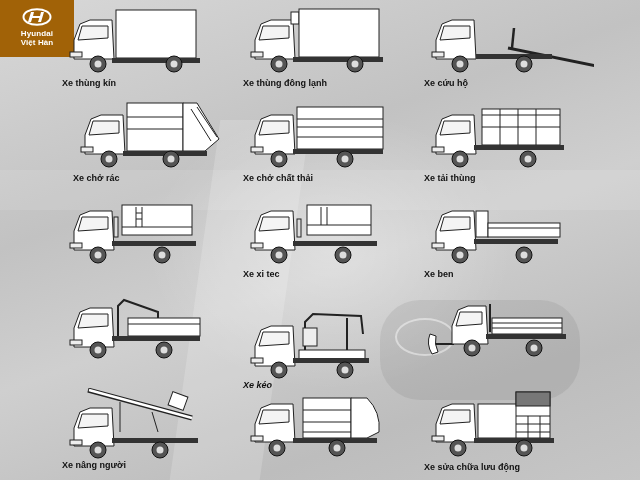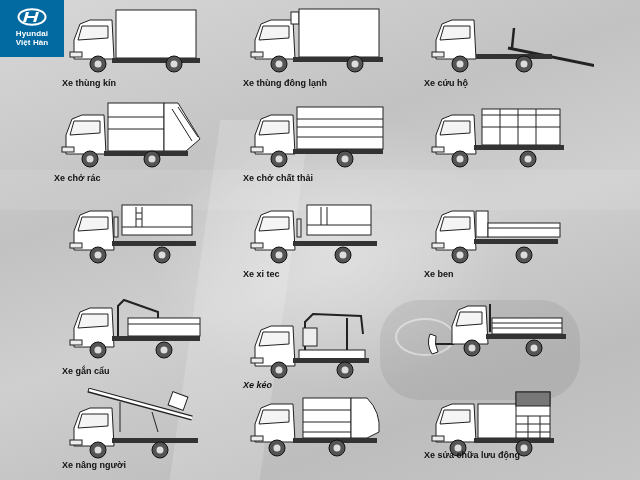--- a/index.html
+++ b/index.html
@@ -8,21 +8,21 @@
     background:#c9c9c9;}
   .bg{position:absolute;inset:0;
     background:
       radial-gradient(ellipse 260px 200px at 330px 250px, rgba(255,255,255,0.35), rgba(255,255,255,0) 70%),
       linear-gradient(160deg,#d8d8d8 0%,#c2c2c2 35%,#cfcfcf 55%,#bdbdbd 80%,#c6c6c6 100%);}
   .bg-shape{position:absolute;background:rgba(255,255,255,0.18);}
   .bg-shape.a{left:195px;top:120px;width:90px;height:360px;transform:skewX(-8deg);}
   .bg-shape.b{left:380px;top:300px;width:200px;height:100px;border-radius:40px;background:rgba(90,90,90,0.12);}
   .bg-shape.c{left:0;top:170px;width:640px;height:40px;background:rgba(255,255,255,0.10);}
   .bg-logo{position:absolute;left:395px;top:318px;width:56px;height:34px;border:2px solid rgba(255,255,255,0.45);border-radius:50%;}
-  .logo{position:absolute;left:0;top:0;width:64px;height:57px;background:#0369a1;color:#fff;
+  .logo{position:absolute;left:0;top:0;width:74px;height:57px;background:#a16207;color:#fff;
     display:flex;flex-direction:column;align-items:center;justify-content:flex-start;}
   .logo svg{margin-top:8px;}
   .logo .l1,.logo .l2{font-size:8px;line-height:9px;font-weight:bold;letter-spacing:0.1px;}
   .logo .l1{margin-top:3px;}
   .card{position:absolute;width:170px;height:92px;}
   .card svg{position:absolute;left:0;top:0;}
   .card .lbl{position:absolute;left:0;width:100%;text-align:left;font-size:9px;font-weight:bold;color:#111;top:74px;}
 </style>
 </head>
 <body>
@@ -88,21 +88,21 @@
     <path d="M88 44 L90 24" stroke="#222" stroke-width="2.5"></path>
     <rect x="52" y="50" width="76" height="5" fill="#333"></rect>
     <circle cx="36" cy="60" r="8" fill="#555" stroke="#111"></circle>
       <circle cx="36" cy="60" r="3.5" fill="#ddd"></circle>
     <circle cx="100" cy="60" r="8" fill="#555" stroke="#111"></circle>
       <circle cx="100" cy="60" r="3.5" fill="#ddd"></circle>
   </svg>
   <div class="lbl">Xe cứu hộ</div>
 </div>
 
-<div class="card" style="left:54px;top:99px;text-decoration:underline;">
+<div class="card" style="left:73px;top:99px;text-decoration:underline;">
   <svg width="170" height="72" viewBox="0 0 170 72">
     <g fill="#fff" stroke="#222" stroke-width="1">
       <path d="M12 55 L12 36 L18 20 L28 16 L50 16 L52 55 Z"></path>
       <path d="M20 22 L46 22 L46 34 L16 36 Z" fill="#f4f4f4"></path>
       <rect x="8" y="48" width="12" height="5" fill="#eee"></rect>
     </g>
     <rect x="54" y="4" width="56" height="48" fill="#fff" stroke="#222"></rect>
     <path d="M54 18 H110 M54 30 H110" stroke="#222"></path>
     <path d="M110 4 L124 4 L146 40 L132 52 L110 52 Z" fill="#fff" stroke="#222"></path>
     <path d="M118 10 L138 42 M124 8 L144 38" stroke="#222"></path>
@@ -141,20 +141,21 @@
       <rect x="8" y="48" width="12" height="5" fill="#eee"></rect>
     </g>
     <rect x="58" y="10" width="78" height="36" fill="#fff" stroke="#222"></rect>
     <path d="M58 16 H136 M58 28 H136 M76 10 V46 M94 10 V46 M112 10 V46" stroke="#222"></path>
     <rect x="50" y="46" width="90" height="5" fill="#333"></rect>
     <circle cx="36" cy="60" r="8" fill="#555" stroke="#111"></circle>
       <circle cx="36" cy="60" r="3.5" fill="#ddd"></circle>
     <circle cx="104" cy="60" r="8" fill="#555" stroke="#111"></circle>
       <circle cx="104" cy="60" r="3.5" fill="#ddd"></circle>
   </svg>
+  <div class="lbl">Xe tải thùng</div>
 </div>
 
 <div class="card" style="left:62px;top:195px;">
   <svg width="170" height="72" viewBox="0 0 170 72">
     <g fill="#fff" stroke="#222" stroke-width="1">
       <path d="M12 55 L12 36 L18 20 L28 16 L50 16 L52 55 Z"></path>
       <path d="M20 22 L46 22 L46 34 L16 36 Z" fill="#f4f4f4"></path>
       <rect x="8" y="48" width="12" height="5" fill="#eee"></rect>
     </g>
     <rect x="60" y="10" width="70" height="30" fill="#fff" stroke="#222"></rect>
@@ -215,21 +216,20 @@
     </g>
     <path d="M56 44 V14 L62 8 L96 20 V30" fill="none" stroke="#222" stroke-width="2"></path>
     <rect x="66" y="26" width="72" height="18" fill="#fff" stroke="#222"></rect>
     <path d="M66 32 H138" stroke="#222"></path>
     <rect x="50" y="44" width="88" height="5" fill="#333"></rect>
     <circle cx="36" cy="58" r="8" fill="#555" stroke="#111"></circle>
       <circle cx="36" cy="58" r="3.5" fill="#ddd"></circle>
     <circle cx="102" cy="58" r="8" fill="#555" stroke="#111"></circle>
       <circle cx="102" cy="58" r="3.5" fill="#ddd"></circle>
   </svg>
-  <div class="lbl">Xe gắn cẩu</div>
 </div>
 
 <div class="card" style="left:243px;top:308px;font-style:italic;">
   <svg width="170" height="72" viewBox="0 0 170 72">
     <g fill="#fff" stroke="#222" stroke-width="1">
       <path d="M12 58 L12 38 L18 22 L28 18 L50 18 L52 58 Z"></path>
       <path d="M20 24 L46 24 L46 36 L16 38 Z" fill="#f4f4f4"></path>
       <rect x="8" y="50" width="12" height="5" fill="#eee"></rect>
     </g>
     <path d="M62 46 V14 L70 6 L118 8 L120 26" fill="none" stroke="#222" stroke-width="2"></path>
@@ -312,14 +312,14 @@
     <rect x="54" y="16" width="42" height="34" fill="#fff" stroke="#222"></rect>
     <rect x="92" y="4" width="34" height="46" fill="#fff" stroke="#222"></rect>
     <rect x="92" y="4" width="34" height="14" fill="#777" stroke="#222"></rect>
     <path d="M92 28 H126 M92 36 H126 M92 44 H126 M104 28 V50 M116 28 V50" stroke="#222"></path>
     <rect x="50" y="50" width="80" height="5" fill="#333"></rect>
     <circle cx="34" cy="60" r="8" fill="#555" stroke="#111"></circle>
       <circle cx="34" cy="60" r="3.5" fill="#ddd"></circle>
     <circle cx="100" cy="60" r="8" fill="#555" stroke="#111"></circle>
       <circle cx="100" cy="60" r="3.5" fill="#ddd"></circle>
   </svg>
-  <div class="lbl" style="top:62px;">Xe sửa chữa lưu động</div>
+  <div class="lbl" style="top:74px;">Xe sửa chữa lưu động</div>
 </div>
 
 </body></html>

